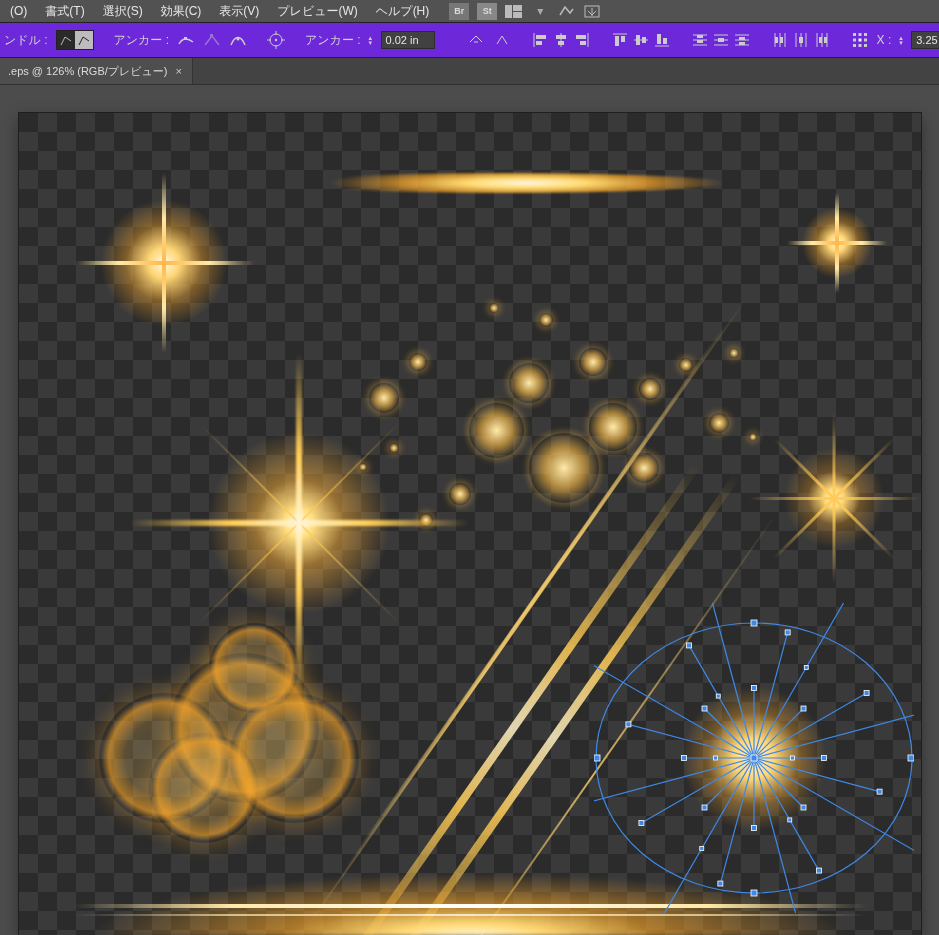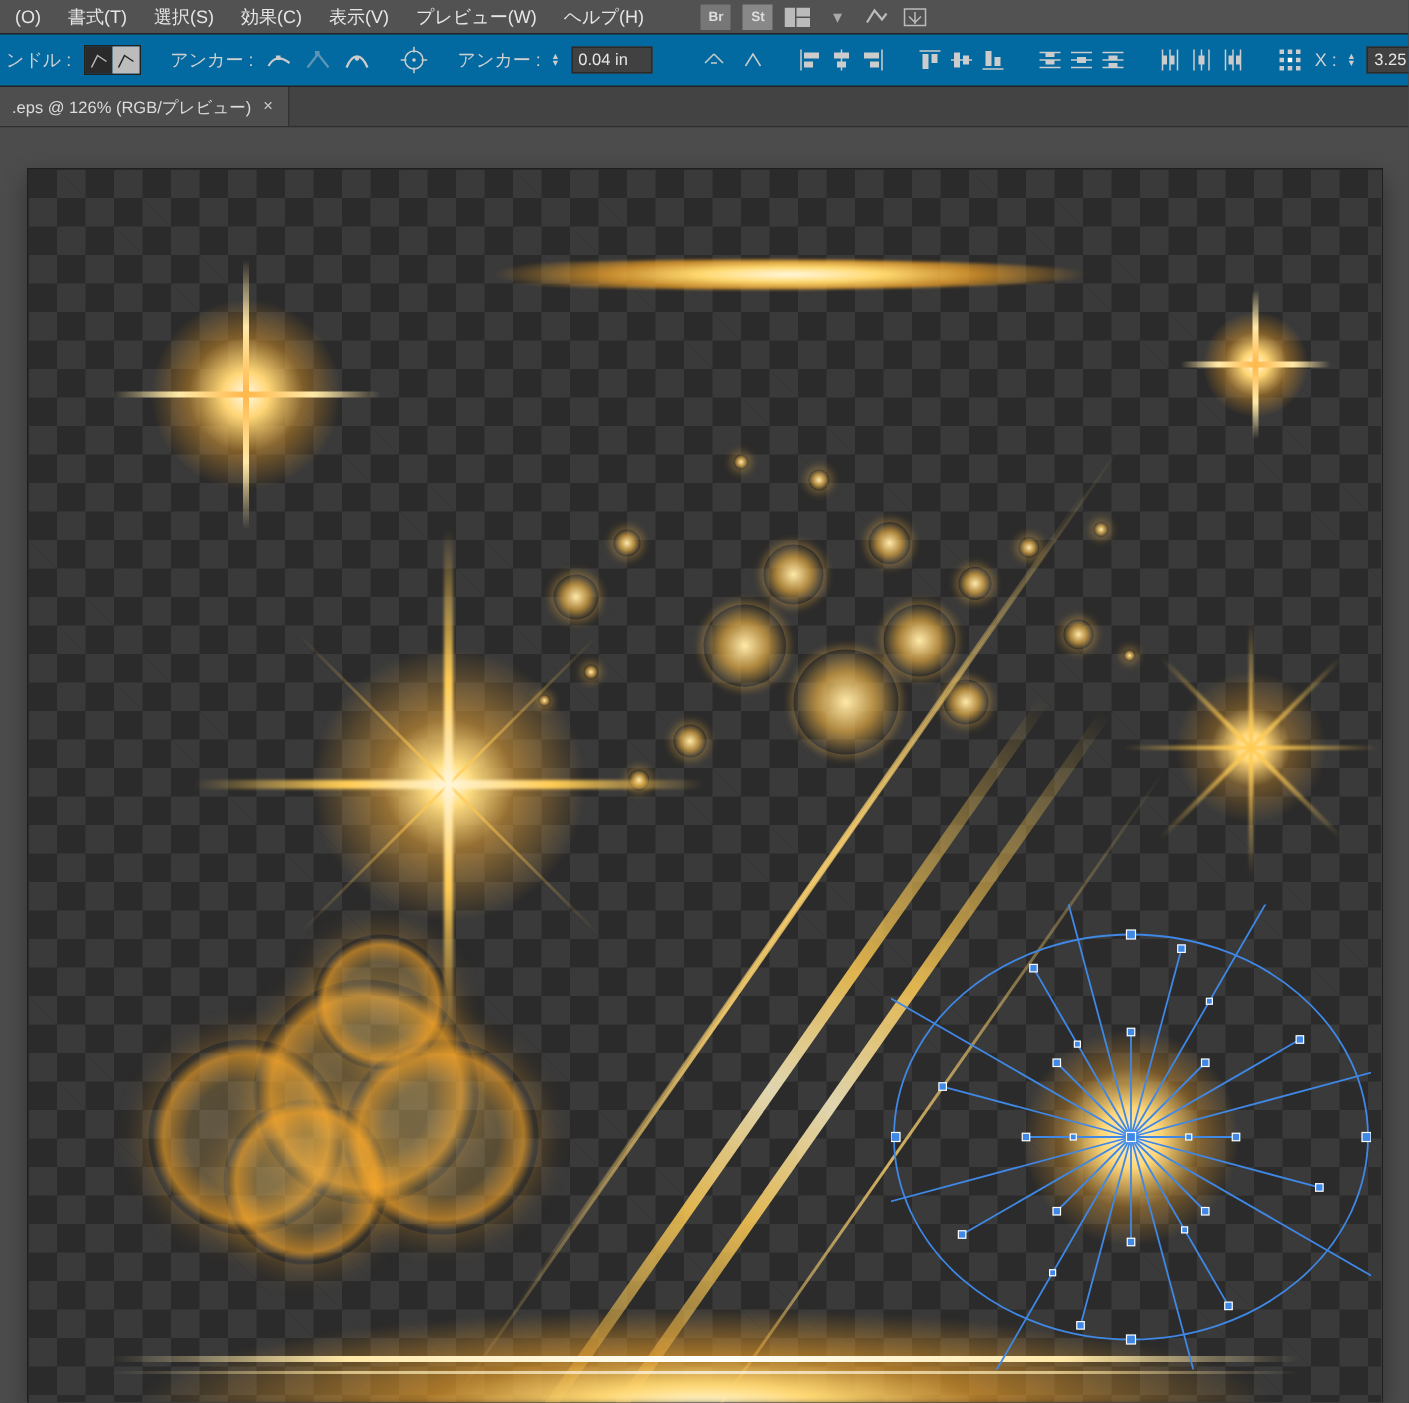--- a/index.html
+++ b/index.html
@@ -23,21 +23,21 @@
     padding-left: 2px;
     gap: 2px;
   }
   .menu-item {
     padding: 2px 8px;
     color: #e6e6e6;
     white-space: nowrap;
     cursor: default;
   }
   .menubar-extras {
-    margin-left: 28px;
+    margin-left: 10px;
     display: flex;
     align-items: center;
     gap: 8px;
   }
   .ext-icon {
     width: 20px;
     height: 17px;
     background: #777;
     font-size: 9px;
     color: #ddd;
@@ -52,21 +52,21 @@
     height: 15px;
     display: flex;
     align-items: center;
     justify-content: center;
     color: #aaa;
   }
 
   
   .controlbar {
     height: 34px;
-    background: #0369a1;
+    background: #6d28d9;
     border-top: 1px solid #222;
     border-bottom: 1px solid #222;
     display: flex;
     align-items: center;
     padding: 0 4px;
     gap: 8px;
     color: #d0d0d0;
   }
   .ctrl-label {
     white-space: nowrap;
@@ -455,21 +455,21 @@
       </svg>
   </div>
   <div class="ctrl-sep"></div>
 
   <span class="ctrl-label">アンカー :</span>
   <div class="num-field">
     <div class="up-down">
         <span>▴</span>
         <span>▾</span>
       </div>
-    <div class="num-input">0.04 in</div>
+    <div class="num-input">0.02 in</div>
   </div>
   <div class="ctrl-sep light"></div>
   <div class="ctrl-sep"></div>
 
   <div class="mini-icon-box">
     <svg width="16" height="16">
         <path d="M2 10 L8 4 M8 4 L14 10" stroke="#ccc"></path>
         <line x1="6" y1="10" x2="10" y2="10" stroke="#ccc"></line>
       </svg>
   </div>

